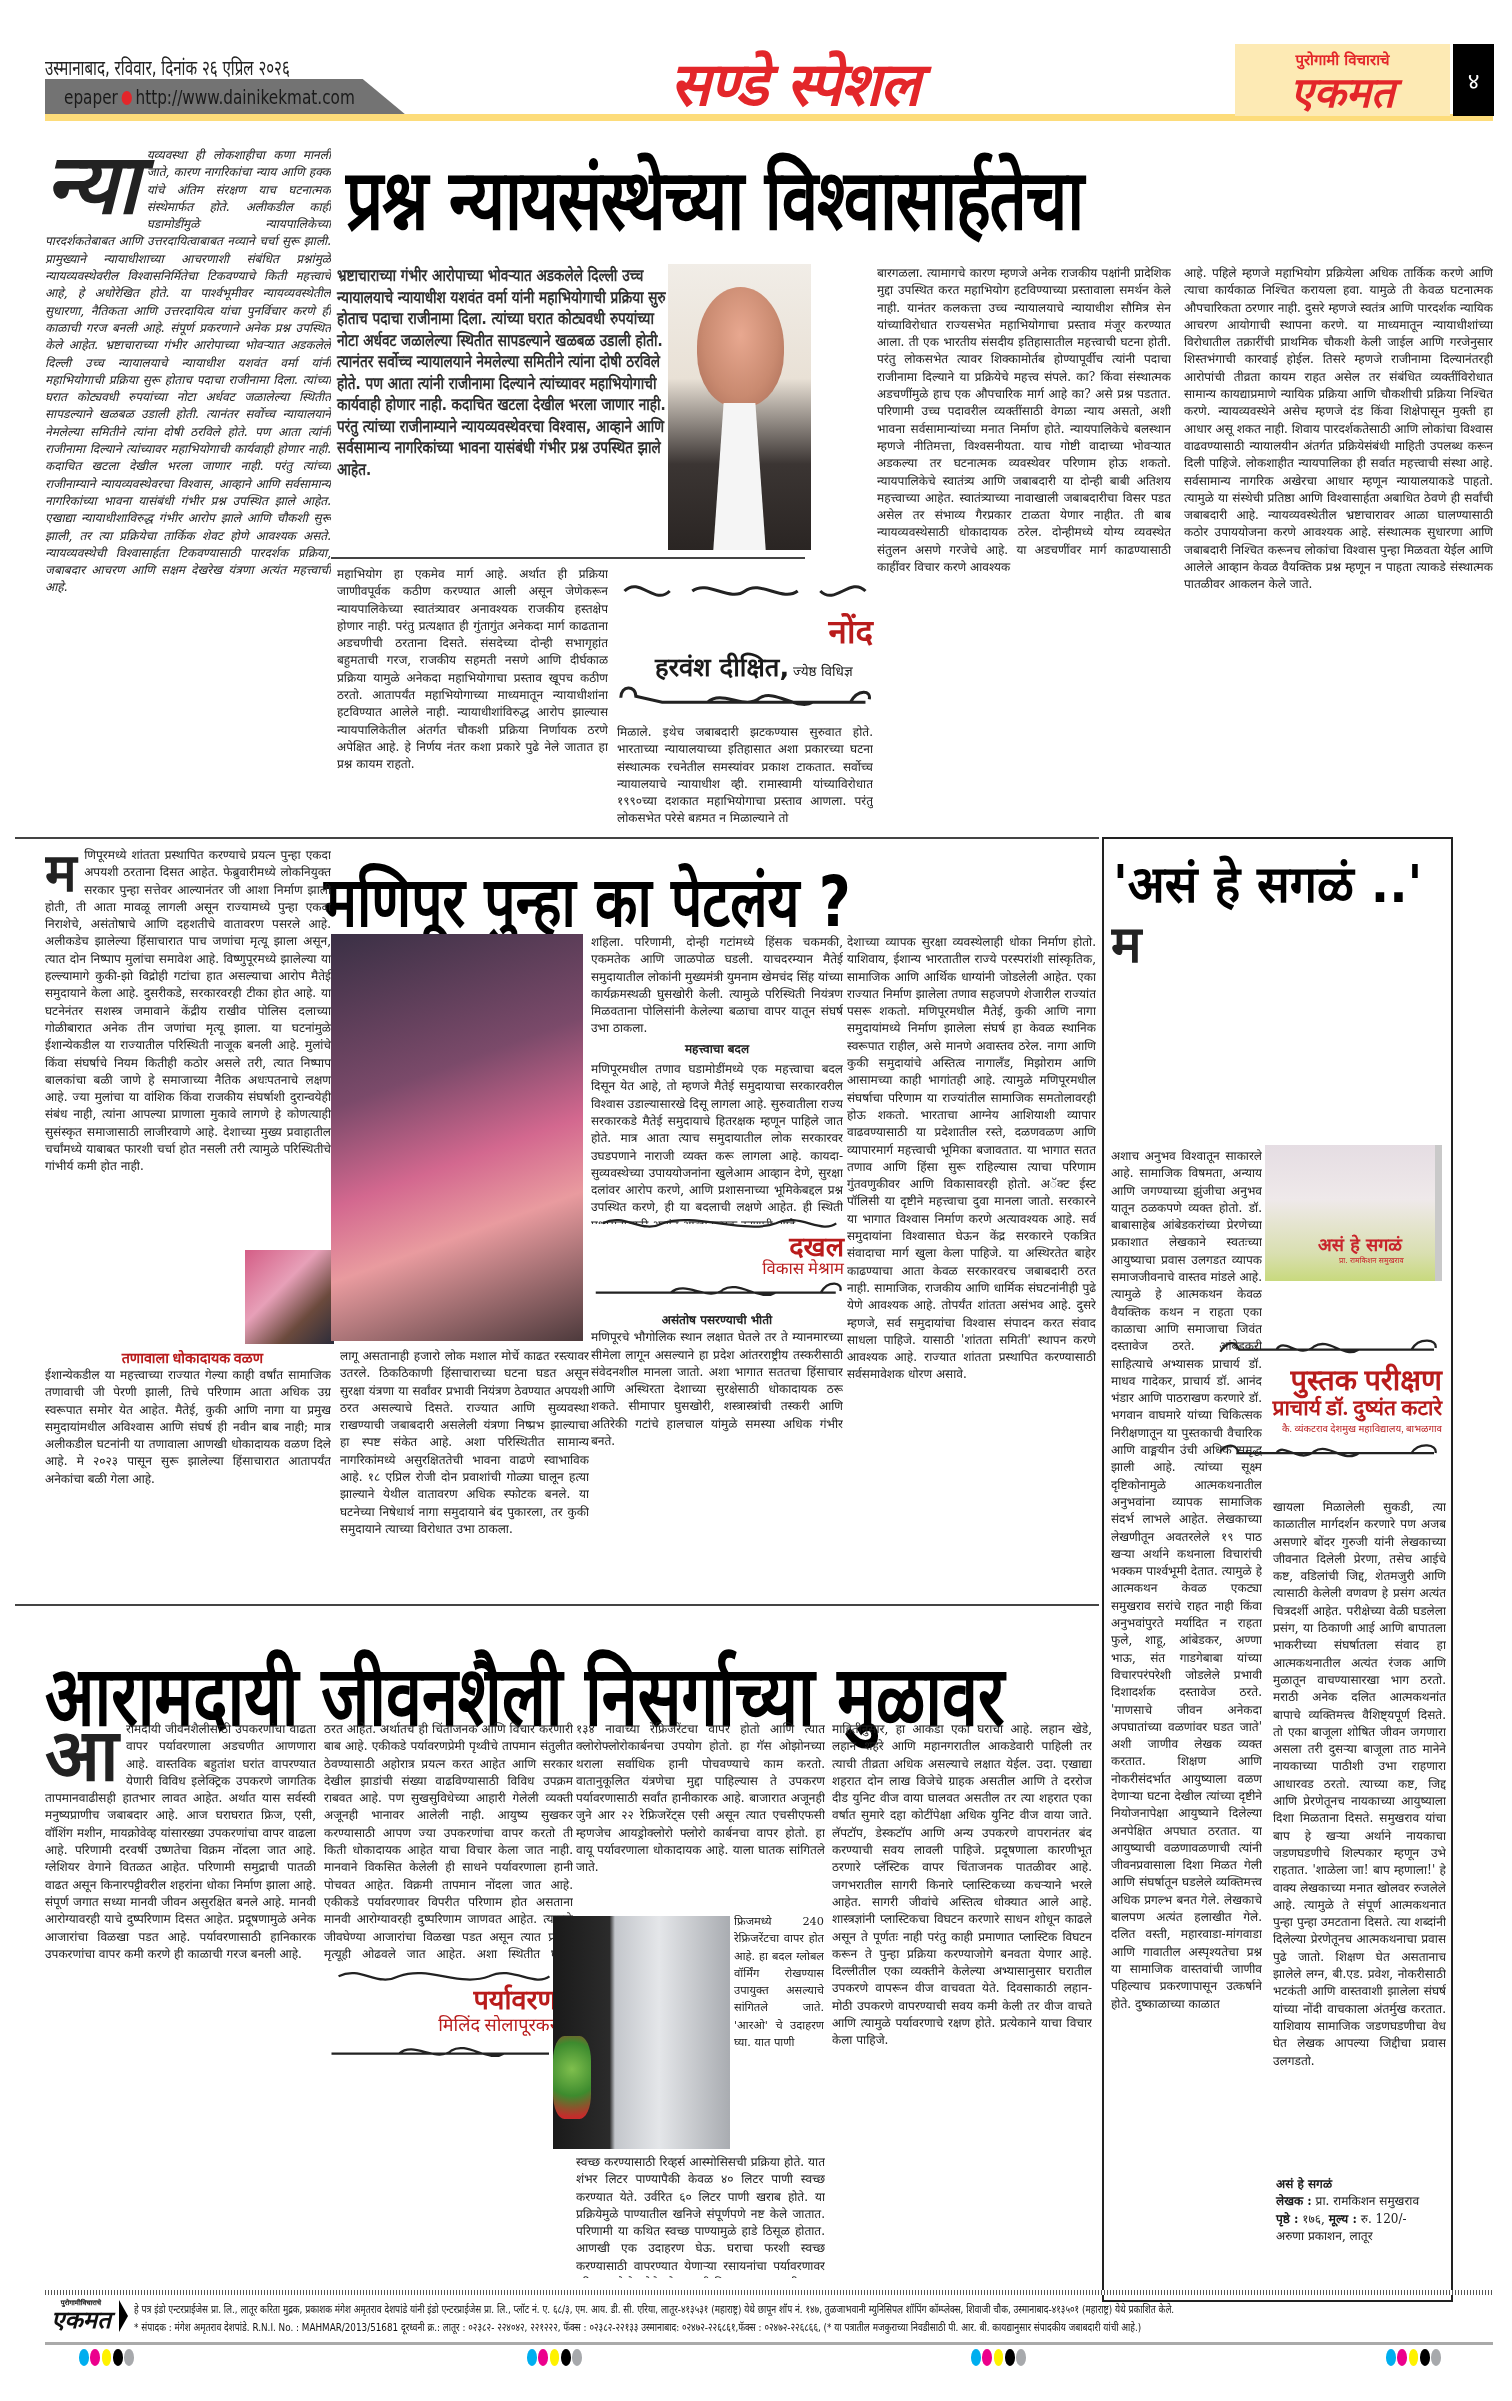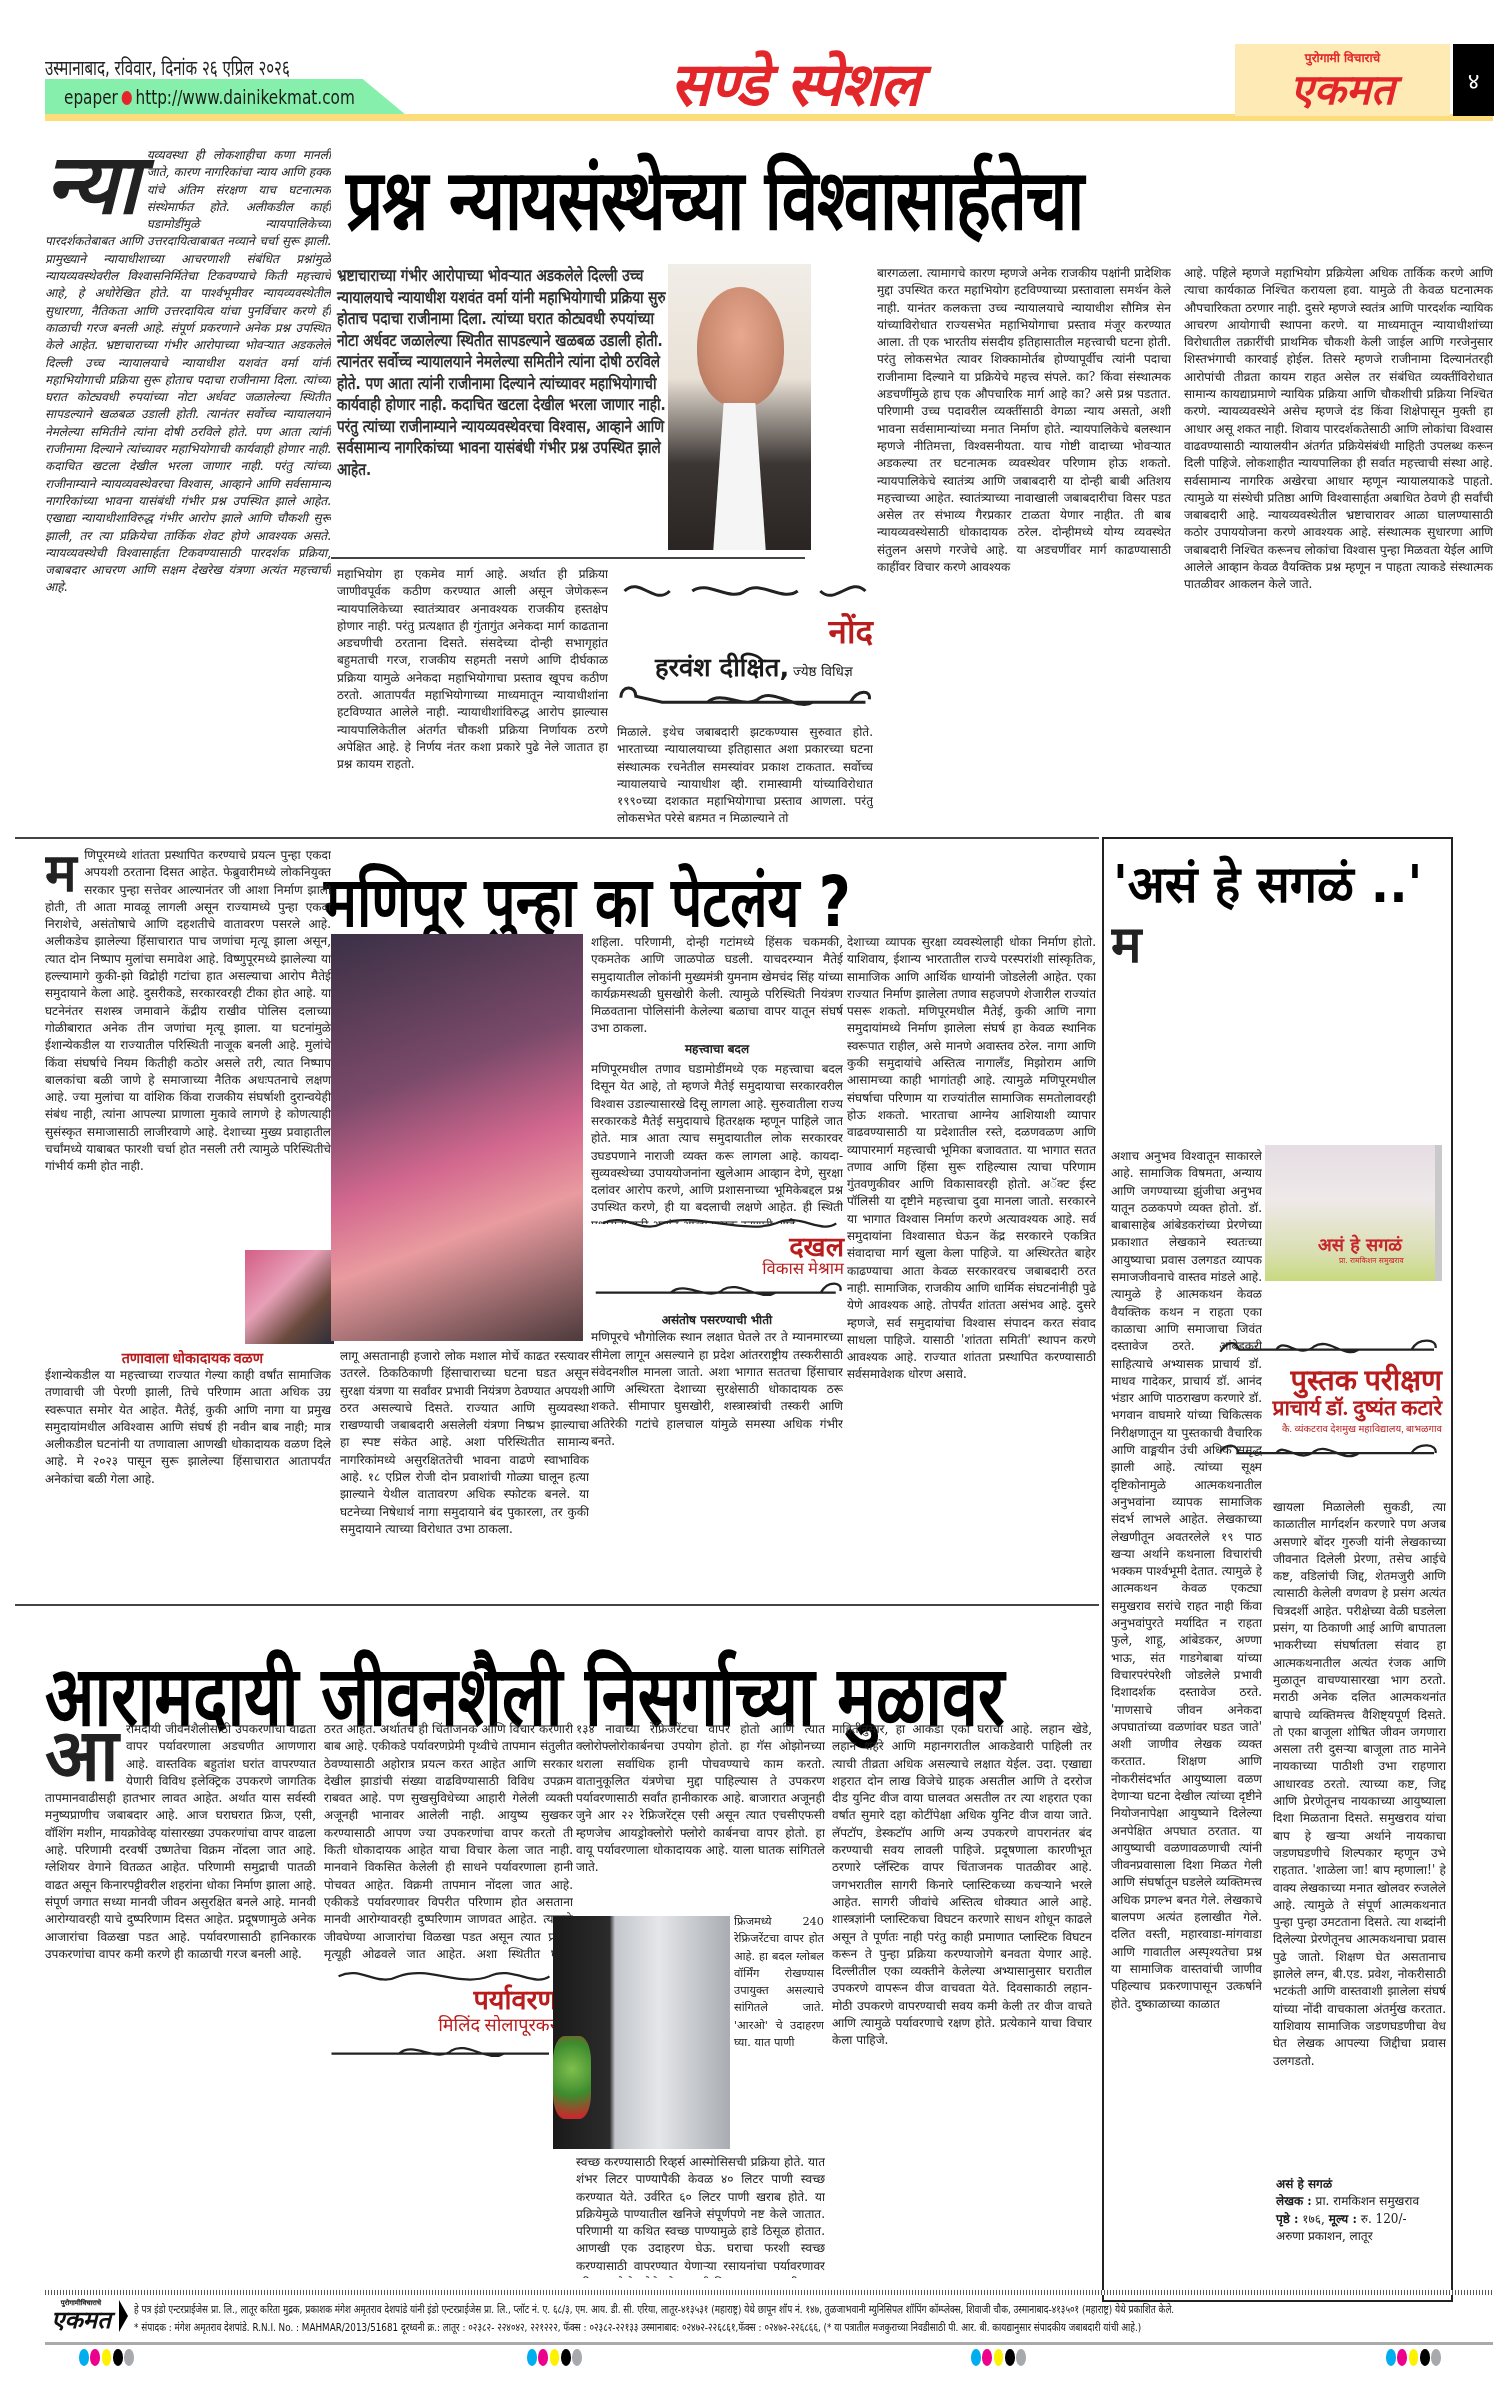--- a/index.html
+++ b/index.html
@@ -1,27 +1,27 @@
 <!DOCTYPE html>
 <html style="font-size:12px"><head>
 <meta charset="utf-8">
 <style>
   * { box-sizing: border-box; margin: 0; padding: 0; }
   html, body { width: 1512px; height: 2401px; background: #fff; overflow: hidden; }
   body { position: relative; font-family: "DejaVu Sans", sans-serif; color: #1a1a1a; }
 
   
   .hdr-date { position: absolute; left: 45px; top: 53px; font-size: 21px; font-family: "DejaVu Sans", sans-serif; transform: scaleX(0.72); transform-origin: left; color: #222; }
-  .hdr-epaper { position: absolute; left: 45px; top: 79px; width: 361px; height: 36px; background: #86efac; clip-path: polygon(0 0, 88% 0, 100% 100%, 0 100%); display: flex; align-items: center; padding-left: 19px; font-size: 19.6px; transform-origin: left; }
+  .hdr-epaper { position: absolute; left: 45px; top: 79px; width: 361px; height: 36px; background: #737373; clip-path: polygon(0 0, 88% 0, 100% 100%, 0 100%); display: flex; align-items: center; padding-left: 19px; font-size: 19.6px; transform-origin: left; }
   .hdr-epaper .ep { transform: scaleX(0.78); transform-origin: left; display: inline-block; white-space: nowrap; }
   .arrow-dot { display: inline-block; width: 13.6px; height: 13.6px; border-radius: 50%; background: #e3262a; vertical-align: middle; margin: 0 4.5px; }
   .hdr-rule { position: absolute; left: 45px; top: 114px; width: 1448px; height: 6.8px; background: #fddc7a; }
   .sunday { position: absolute; left: 670px; top: 41px; font-size: 60px; color: #e3262a; font-family: "DejaVu Serif", serif; font-weight: bold; font-style: italic; white-space: nowrap; letter-spacing: -1.5px; }
   .masthead { position: absolute; left: 1235px; top: 44px; width: 215px; height: 72px; background: #fdeab4; text-align: center; padding-top: 4.5px; }
-  .masthead .tag { color: #e3262a; font-size: 12px; font-family: "DejaVu Serif", serif; font-weight: bold; }
+  .masthead .tag { color: #e3262a; font-size: 15px; font-family: "DejaVu Serif", serif; font-weight: bold; }
   .masthead .name { color: #e3262a; font-size: 42px; font-weight: bold; font-style: italic; line-height: 47px; font-family: "DejaVu Serif", serif; }
   .pageno { position: absolute; left: 1453px; top: 44px; width: 41px; height: 72px; background: #000; color: #fff; font-size: 22.6px; display: flex; align-items: center; justify-content: center; }
 
   
   .col { position: absolute; font-size: 12px; line-height: 17.3px; text-align: justify; color: #222; overflow: hidden; font-family: "DejaVu Serif", serif; }
   .hl { position: absolute; font-weight: bold; color: #000; white-space: nowrap; font-family: "DejaVu Sans", sans-serif; transform-origin: left top; }
   .rule { position: absolute; background: #444; }
   .dropcap { float: left; font-size: 83px; line-height: 75px; font-weight: bold; margin: 0 7.5px 0 0; font-family: "DejaVu Sans", sans-serif; }
   .subhead { position: absolute; font-weight: bold; text-align: right; font-family: Liberation Serif, serif; color: #b91c1c; }
   .flourish { position: absolute; height: 30px; }

